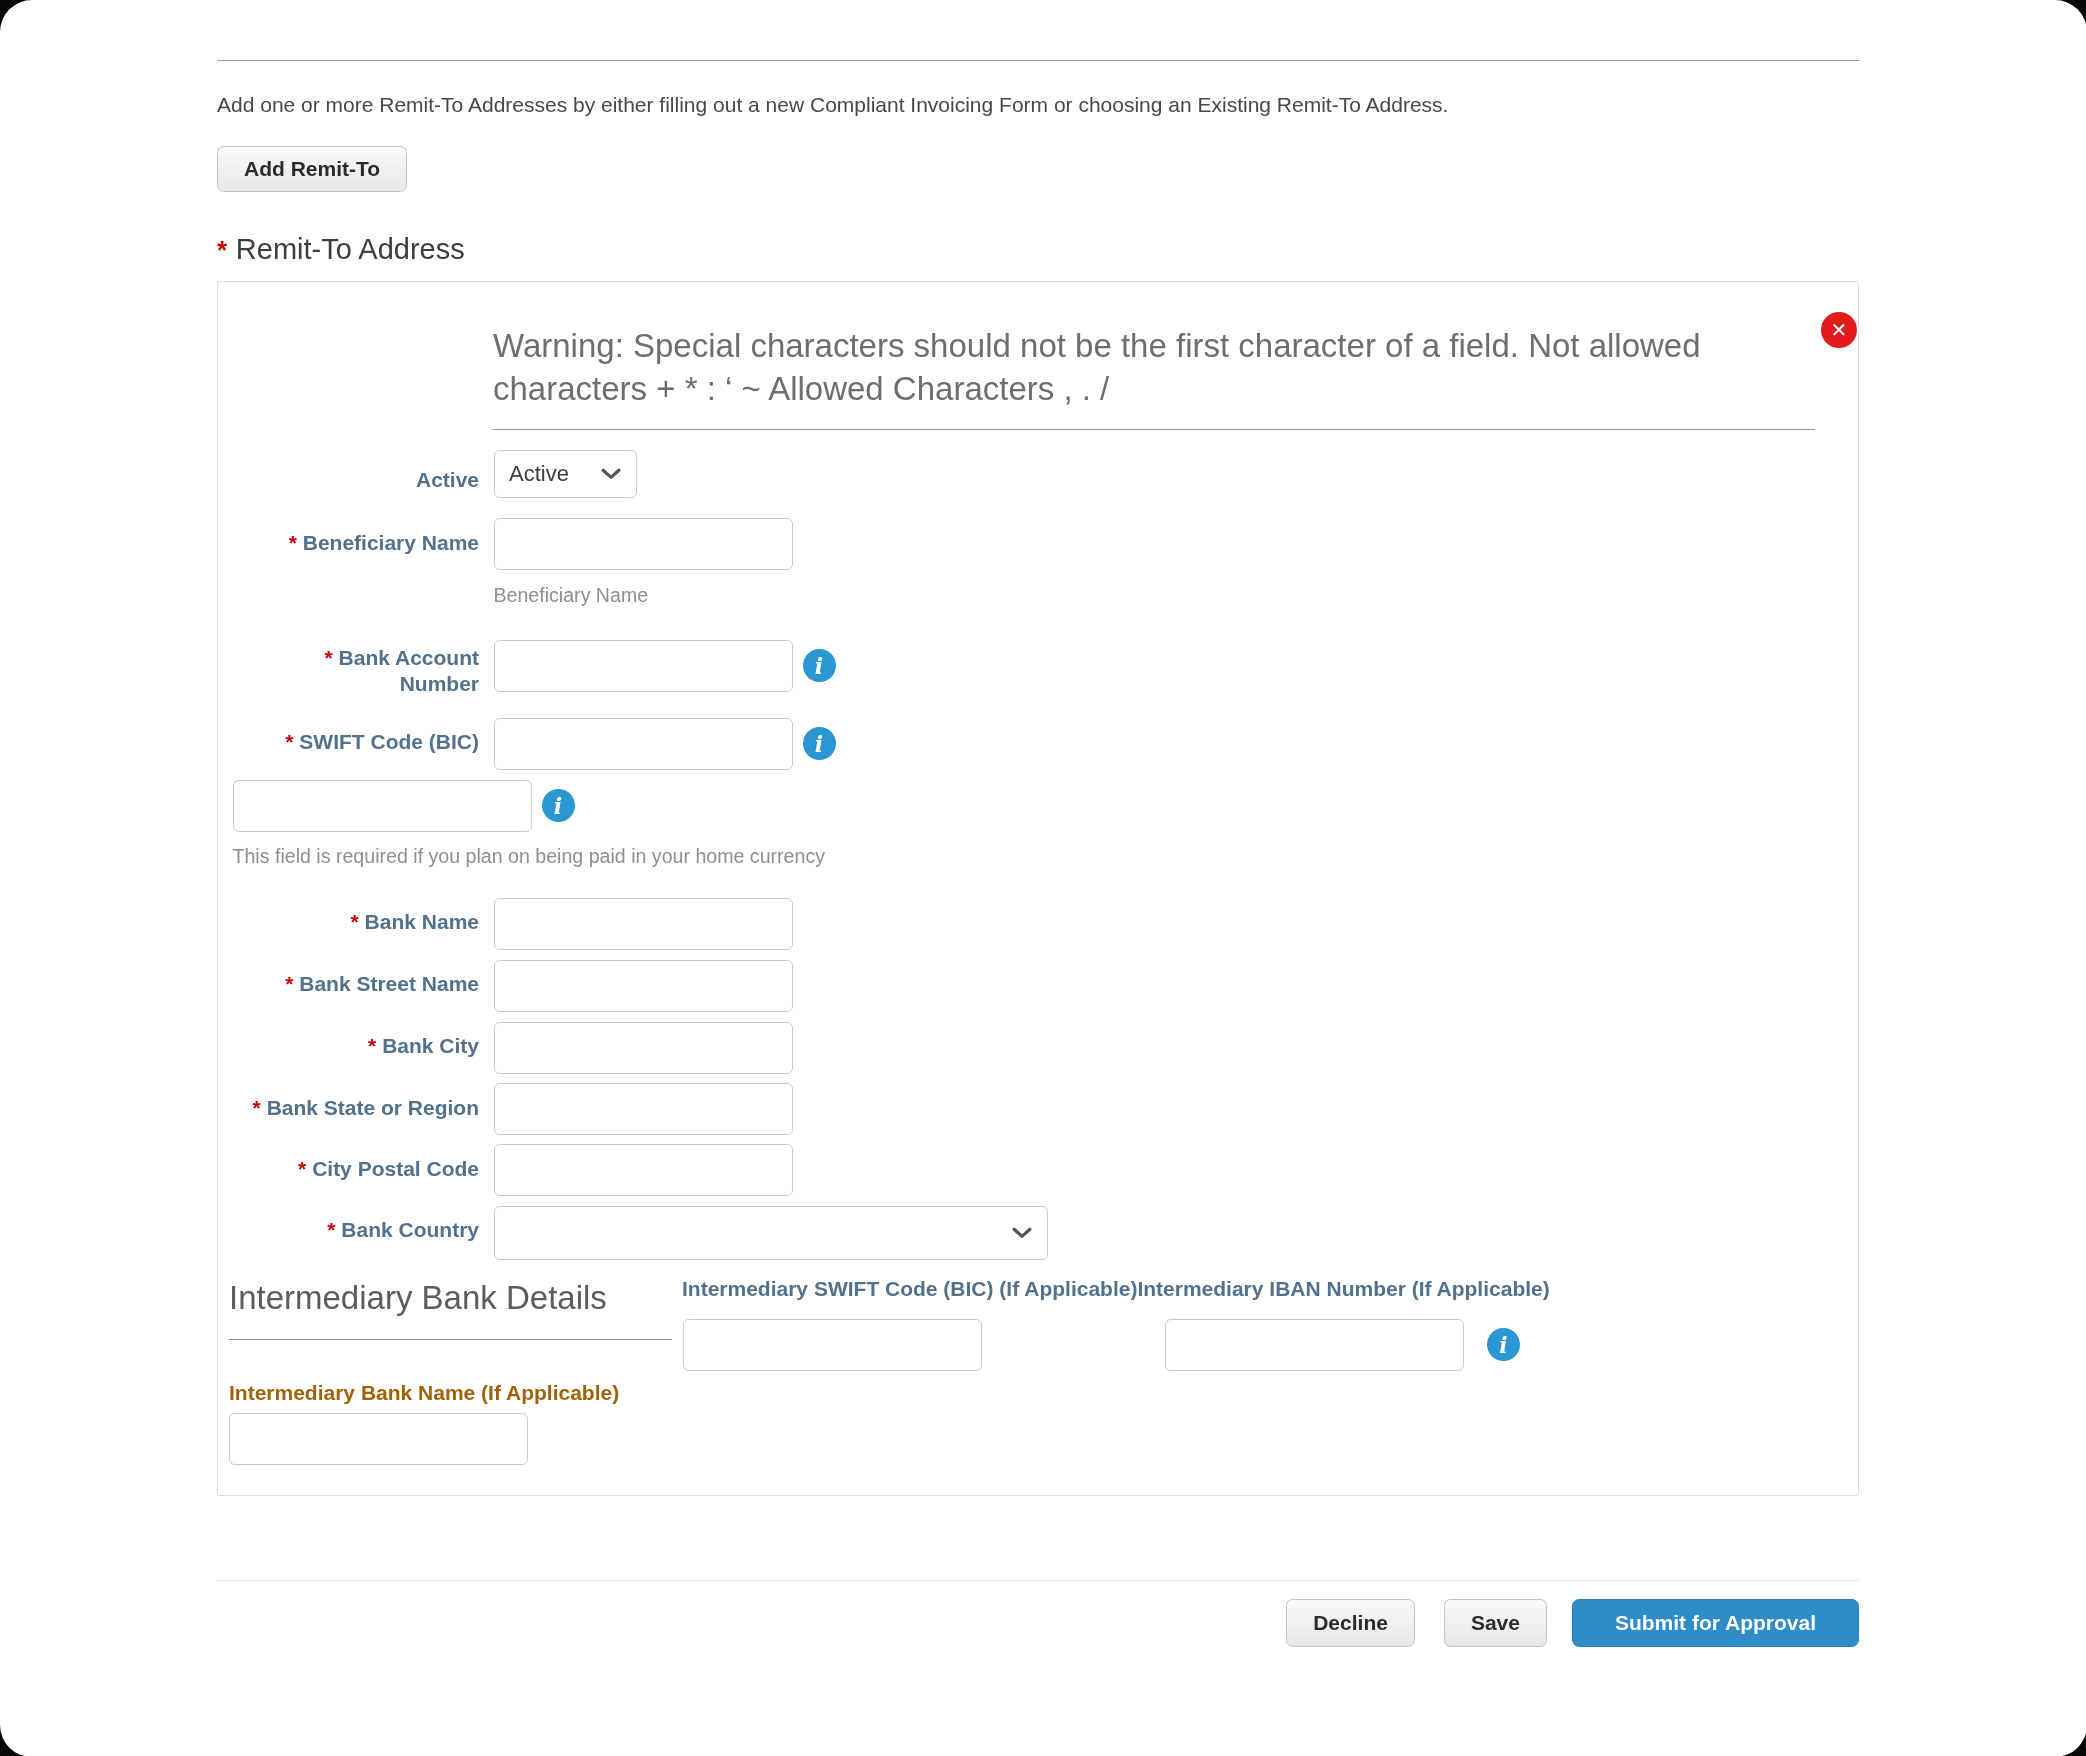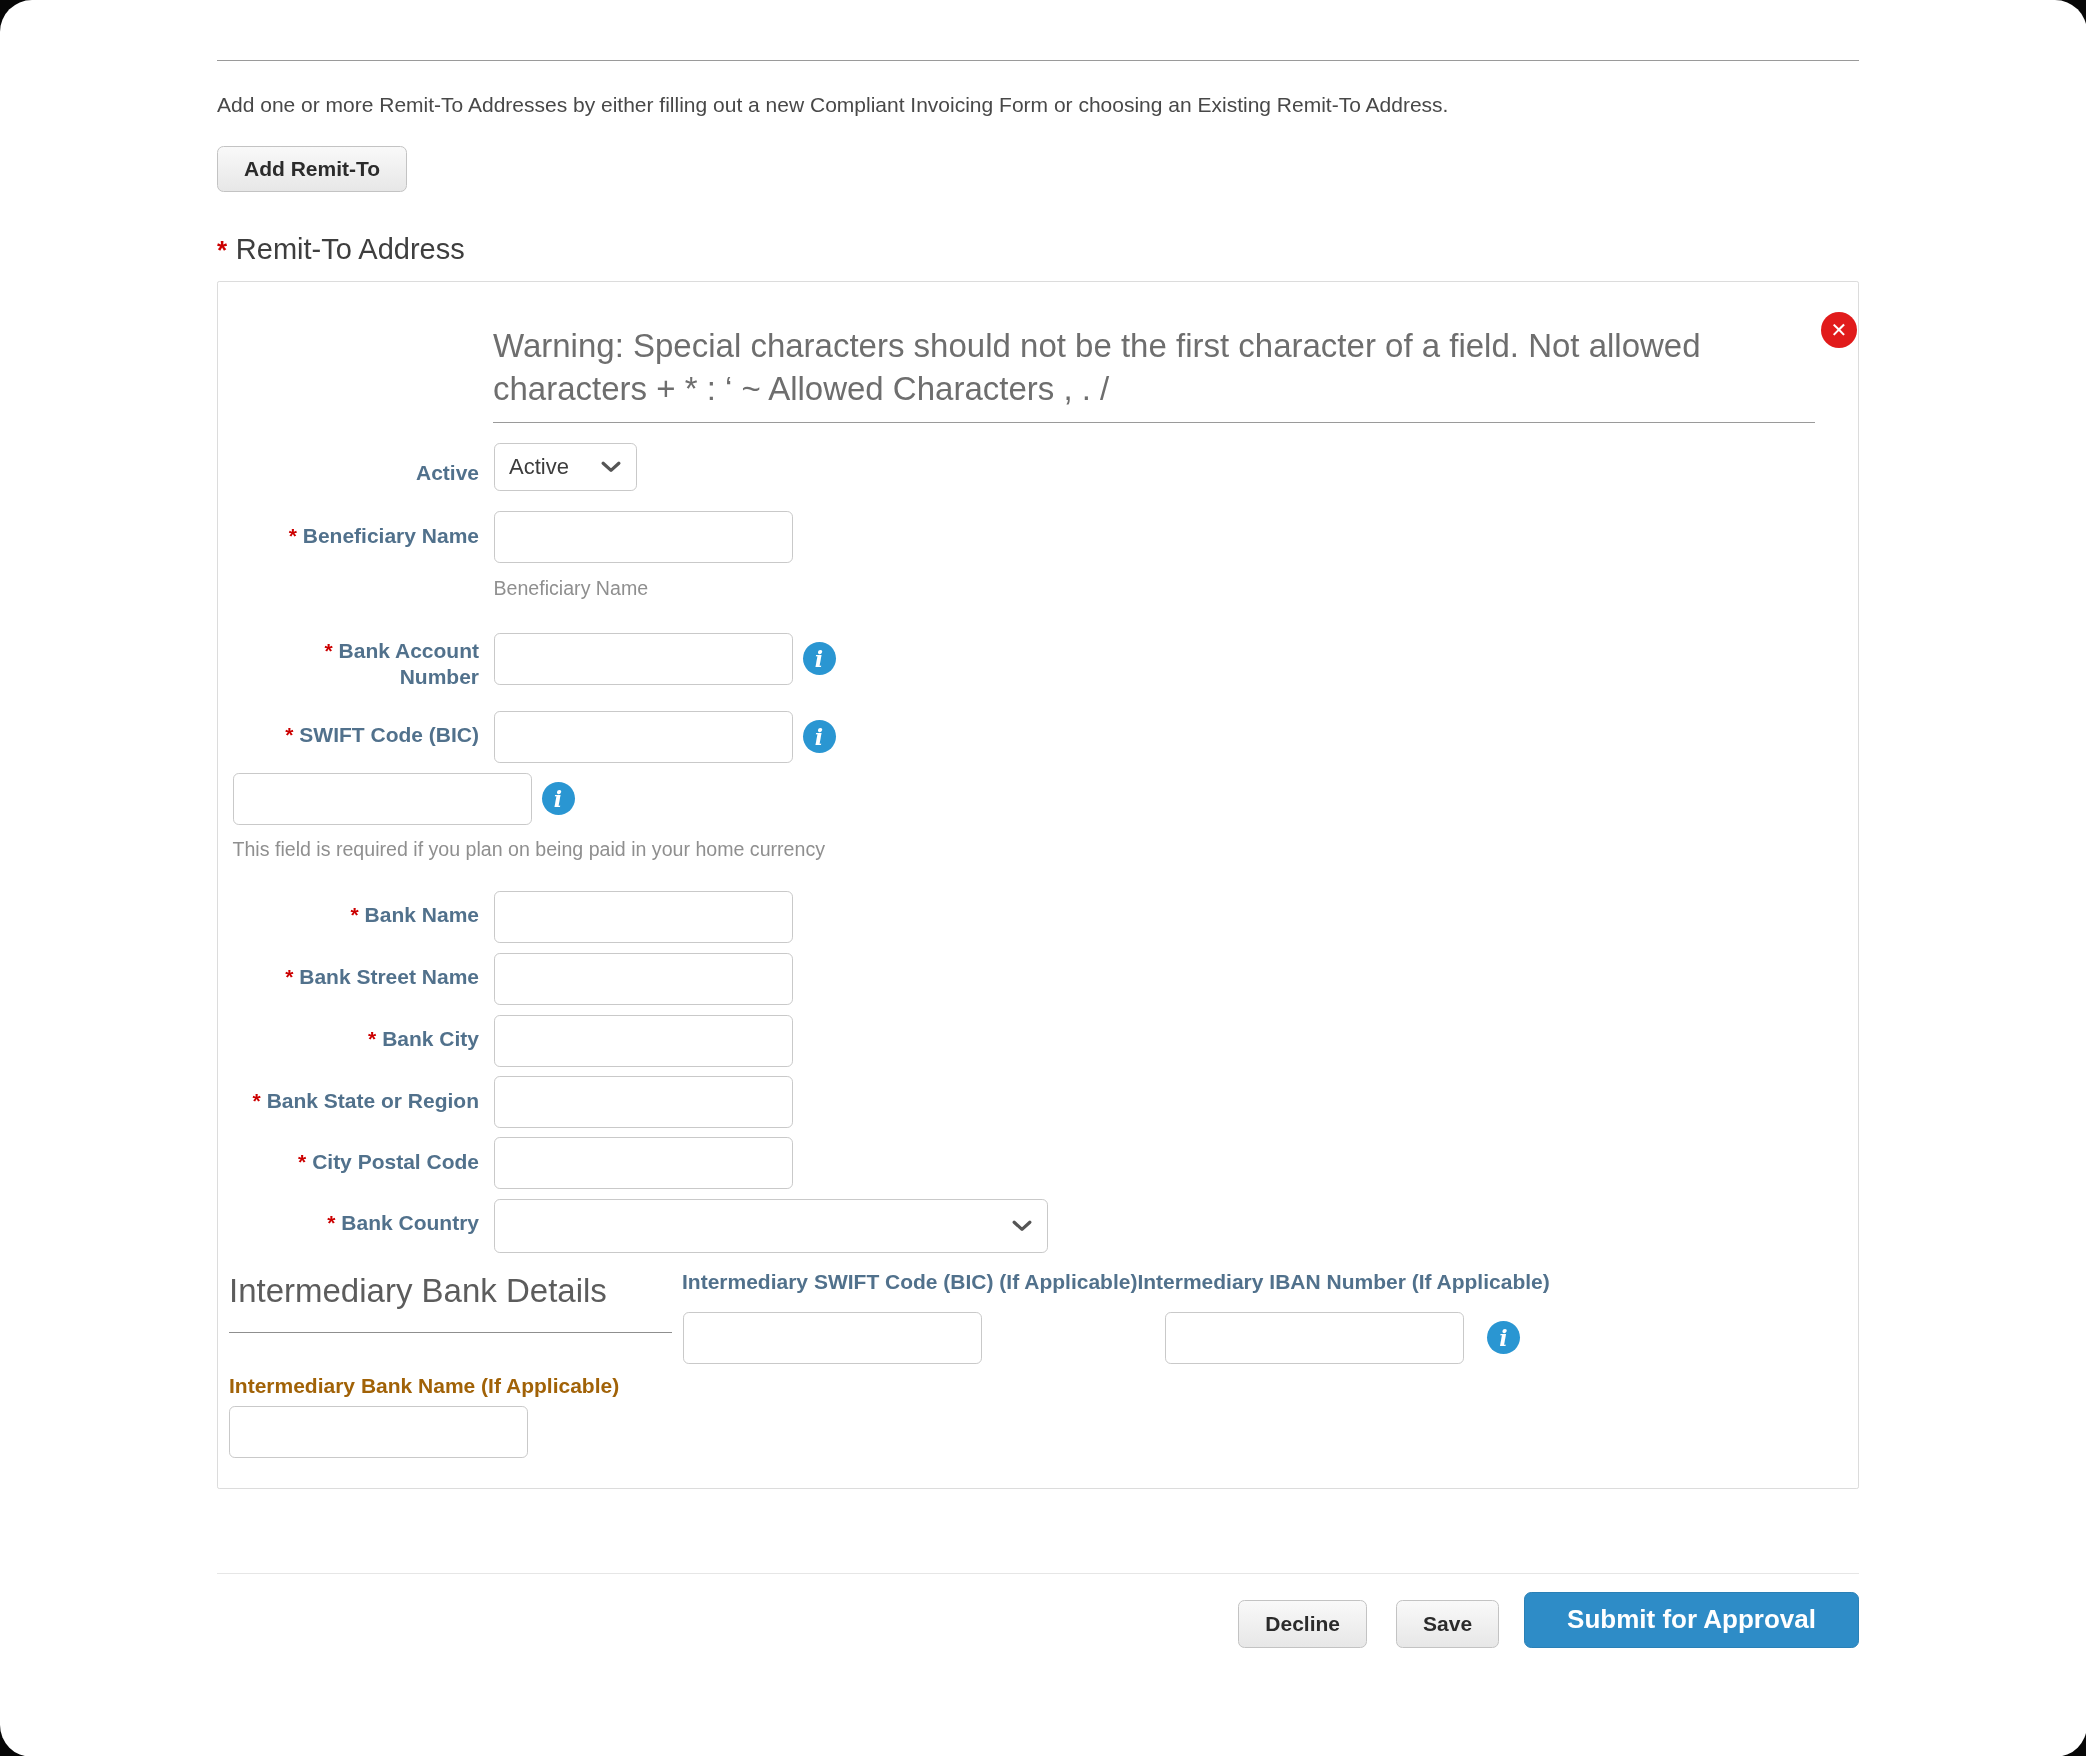--- a/index.html
+++ b/index.html
@@ -28,21 +28,21 @@
   .section-title { margin:41px 0 0 0; font-size:29px; font-weight:400; color:#3e3e3e; }
   .req-md { color:#cc0000; font-size:26px; font-weight:700; margin-right:8.7px; }
 
   
   .card {
     margin-top:14.5px; border:0.7px solid #dcdcdc; border-radius:2.2px;
     padding:42px 0 30px 0; position:relative; background:#fff;
   }
   .warning-wrap {
     margin:0 43px 0 275px; position:relative;
-    border-bottom:0.7px solid #9a9a9a; padding-bottom:11px;
+    border-bottom:0.7px solid #9a9a9a; padding-bottom:18px;
   }
   .warning { font-size:33px; font-weight:300; line-height:1.32; color:#6e6e6e; }
   .close-icon {
     position:absolute; right:-42px; top:-11.6px; width:36px; height:36px;
     border-radius:50%; background:#e11b1b; color:#fff;
     display:flex; align-items:center; justify-content:center;
     font-size:20px; font-weight:700; cursor:pointer; line-height:1;
   }
 
   
@@ -102,21 +102,21 @@
   }
   .int-bankname-input { position:absolute; left:11px; top:142px; }
 
   
   .footer-rule { border:none; border-top:1.4px solid #e6e6e6; margin:84px 0 0 0; }
   .footer { display:flex; justify-content:flex-end; align-items:flex-end; margin-top:17.4px; }
   .footer .btn-gray { margin-top:0; height:48px; }
   .footer .gap-a { margin-left:29px; }
   .footer .gap-b { margin-left:25px; }
   .btn-primary {
-    height:56px; padding:0 42px; font-family:inherit; font-size:26px; font-weight:700;
+    height:48px; padding:0 42px; font-family:inherit; font-size:21px; font-weight:700;
     color:#fff; background:#2e8cc7; border:0.7px solid #2a80b6; border-radius:7.2px; cursor:pointer;
   }
 </style>
 </head>
 <body>
 
 <div class="page">
   <div class="content">
 
     <hr class="title-rule">

